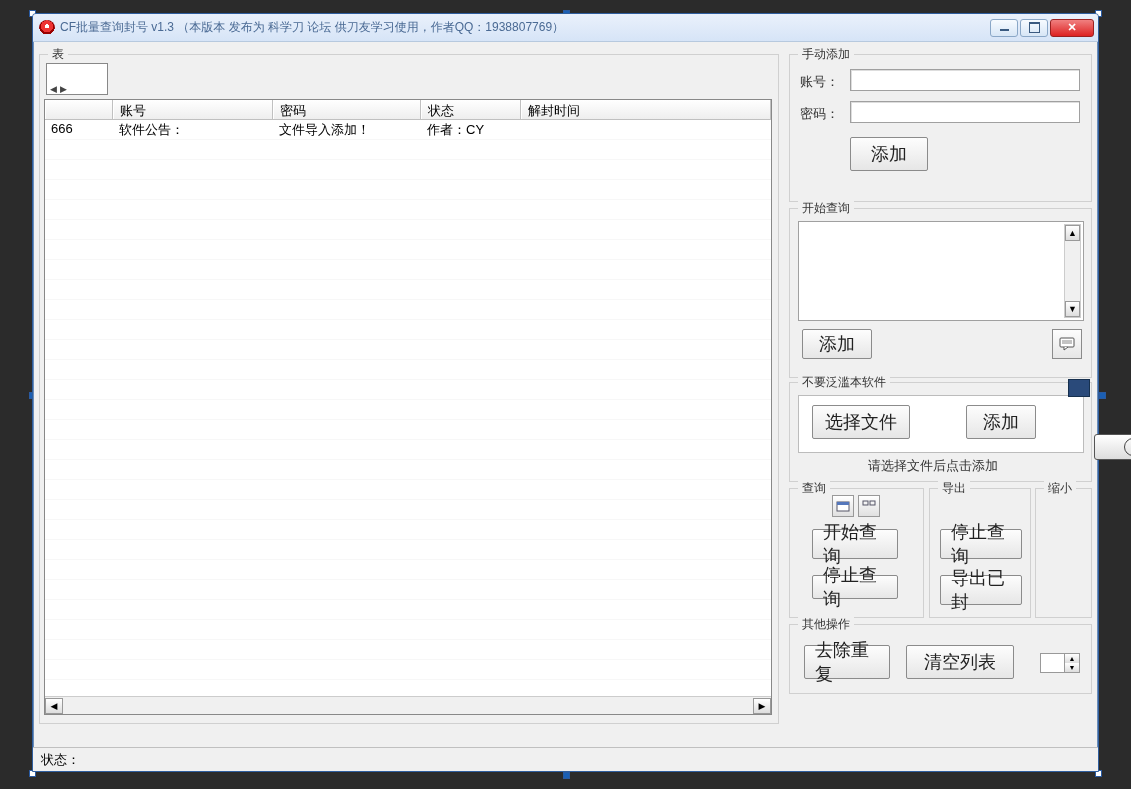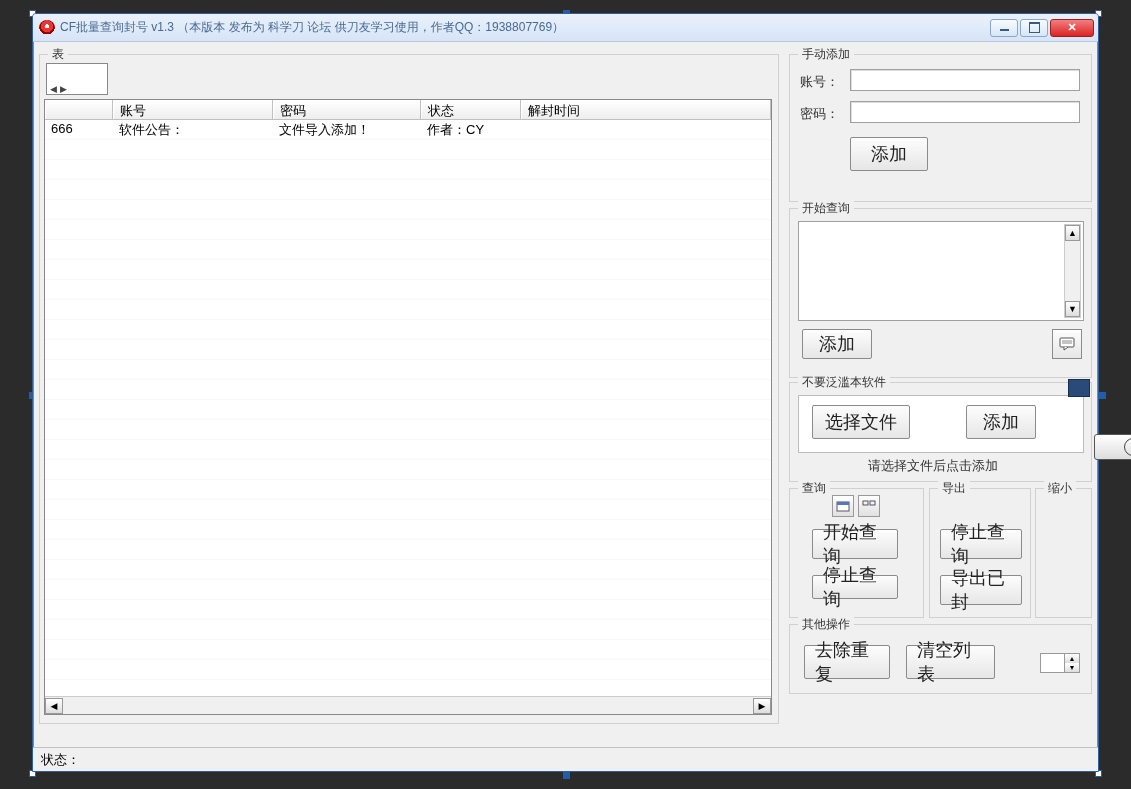--- a/index.html
+++ b/index.html
@@ -356,21 +356,21 @@
         <div class="btn" style="left:10px;top:86px;width:82px;height:30px">导出已封</div>
       </div>
 
       <div class="gb shrink-gb">
         <div class="gb-title">缩小</div>
       </div>
 
       <div class="gb other-gb">
         <div class="gb-title">其他操作</div>
         <div class="btn" style="left:14px;top:20px;width:86px;height:34px">去除重复</div>
-        <div class="btn" style="left:116px;top:20px;width:89px;height:34px">清空列表</div>
+        <div class="btn" style="left:116px;top:20px;width:108px;height:34px">清空列表</div>
         <div class="spinner" style="left:250px;top:28px">
           <div style="flex:1"></div>
           <div class="sp-btns">
               <div>▲</div>
               <div>▼</div>
             </div>
         </div>
       </div>
 
     </div>

